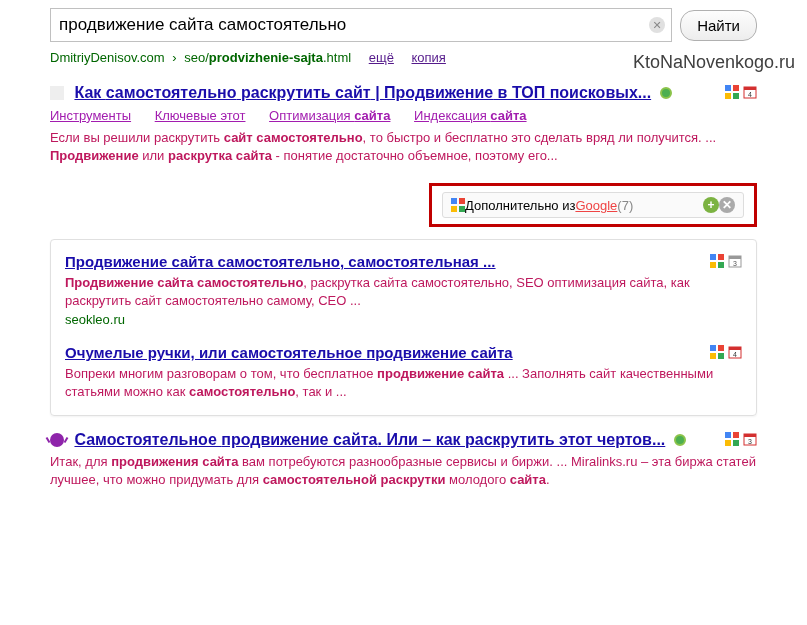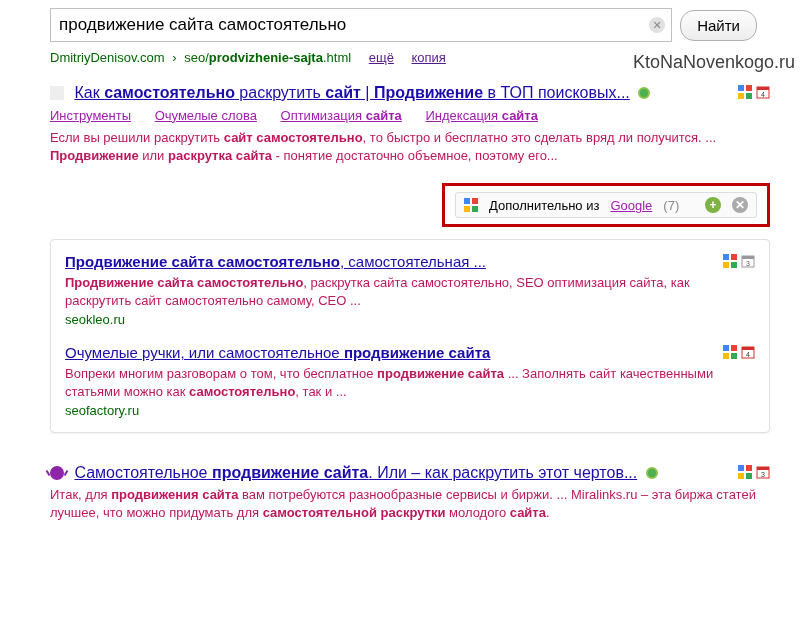--- a/index.html
+++ b/index.html
@@ -55,21 +55,21 @@
     }
     .watermark {
       position: absolute;
       right: 12px;
       top: 52px;
       font-size: 18px;
       color: #404040;
       font-family: Arial;
     }
     .results {
-      padding: 0 37px 20px 50px;
+      padding: 0 50px 20px 50px;
     }
     .result {
       margin-bottom: 18px;
       position: relative;
     }
     .url-line {
       color: #030;
       font-size: 13px;
       margin-bottom: 2px;
     }
@@ -83,20 +83,21 @@
       font-size: 13px;
     }
     .title {
       font-size: 16px;
       line-height: 1.3;
       margin-bottom: 2px;
     }
     .title a {
       color: #1a0dab;
       text-decoration: underline;
+      font-weight: bold;
     }
     .title b { color: #1a0dab; }
     .favicon {
       display: inline-block;
       width: 14px;
       height: 14px;
       margin-right: 6px;
       vertical-align: -2px;
     }
     .badge-green {
@@ -144,37 +145,37 @@
       gap: 6px;
       font-size: 13px;
     }
     .google-box-inner {
       border: 1px solid #ddd;
       border-radius: 3px;
       padding: 4px 8px;
       width: 100%;
       display: flex;
       align-items: center;
-      gap: 11px;
+      gap: 0;
       background: #fafafa;
     }
-    .google-link { color: #a21caf; text-decoration: underline; }
+    .google-link { color: #ef4444; text-decoration: underline; }
     .plus-btn, .x-btn {
       width: 16px; height: 16px; border-radius: 50%;
       display: inline-flex; align-items: center; justify-content: center;
       font-size: 12px; color: #fff; font-weight: bold;
       cursor: pointer;
     }
     .plus-btn { background: #7cb342; }
     .x-btn { background: #aaa; }
     .google-results {
       border: 1px solid #e0e0e0;
       border-radius: 4px;
       padding: 12px 14px;
-      margin-bottom: 30px;
+      margin-bottom: 14px;
       box-shadow: 0 1px 2px rgba(0,0,0,0.05);
     }
     .google-results .result { margin-bottom: 16px; }
     .google-results .result:last-child { margin-bottom: 0; }
     .google-results .title { font-size: 15px; }
     .bug-icon {
       display: inline-block;
       width: 14px; height: 14px;
       background: #8e24aa;
       border-radius: 50%;
@@ -231,21 +232,21 @@
           <text x="7" y="12" font-size="7" text-anchor="middle" fill="#333">4</text>
         </svg>
     </div>
     <div class="title">
       <span class="favicon" style="background:#eee"></span>
       <a href="#">Как <b>самостоятельно</b> раскрутить <b>сайт</b> | <b>Продвижение</b> в ТОП поисковых...</a>
       <span class="badge-green"></span>
     </div>
     <div class="sitelinks">
       <a href="#">Инструменты</a>
-      <a href="#">Очумелые слова</a>
+      <a href="#">Ключевые этот</a>
       <a href="#">Оптимизация <b>сайта</b></a>
       <a href="#">Индексация <b>сайта</b></a>
     </div>
     <div class="snippet">Если вы решили раскрутить <b>сайт самостоятельно</b>, то быстро и бесплатно это сделать вряд ли получится. ... <b>Продвижение</b> или <b>раскрутка сайта</b> - понятие достаточно объемное, поэтому его...</div>
   </div>
 
   <div class="google-box">
     <div class="google-box-inner">
       <svg class="icon-box" viewBox="0 0 14 14">
           <rect x="0" y="0" width="6" height="6" fill="#4285f4"></rect>
@@ -297,23 +298,20 @@
         <svg class="icon-box" viewBox="0 0 14 14">
             <rect x="1" y="2" width="12" height="11" fill="#fff" stroke="#d32f2f"></rect>
             <rect x="1" y="2" width="12" height="3" fill="#d32f2f"></rect>
             <text x="7" y="12" font-size="7" text-anchor="middle" fill="#333">4</text>
           </svg>
       </div>
       <div class="title">
         <a href="#">Очумелые ручки, или самостоятельное <b>продвижение сайта</b></a>
       </div>
       <div class="snippet">Вопреки многим разговорам о том, что бесплатное <b>продвижение сайта</b> ... Заполнять сайт качественными статьями можно как <b>самостоятельно</b>, так и ...</div>
-      <div class="url-line">
-        <span class="url-green">seofactory.ru</span>
-      </div>
     </div>
   </div>
 
   <div class="result">
     <div class="right-icons">
       <svg class="icon-box" viewBox="0 0 14 14">
           <rect x="0" y="0" width="6" height="6" fill="#4285f4"></rect>
           <rect x="8" y="0" width="6" height="6" fill="#ea4335"></rect>
           <rect x="0" y="8" width="6" height="6" fill="#fbbc05"></rect>
           <rect x="8" y="8" width="6" height="6" fill="#34a853"></rect>

